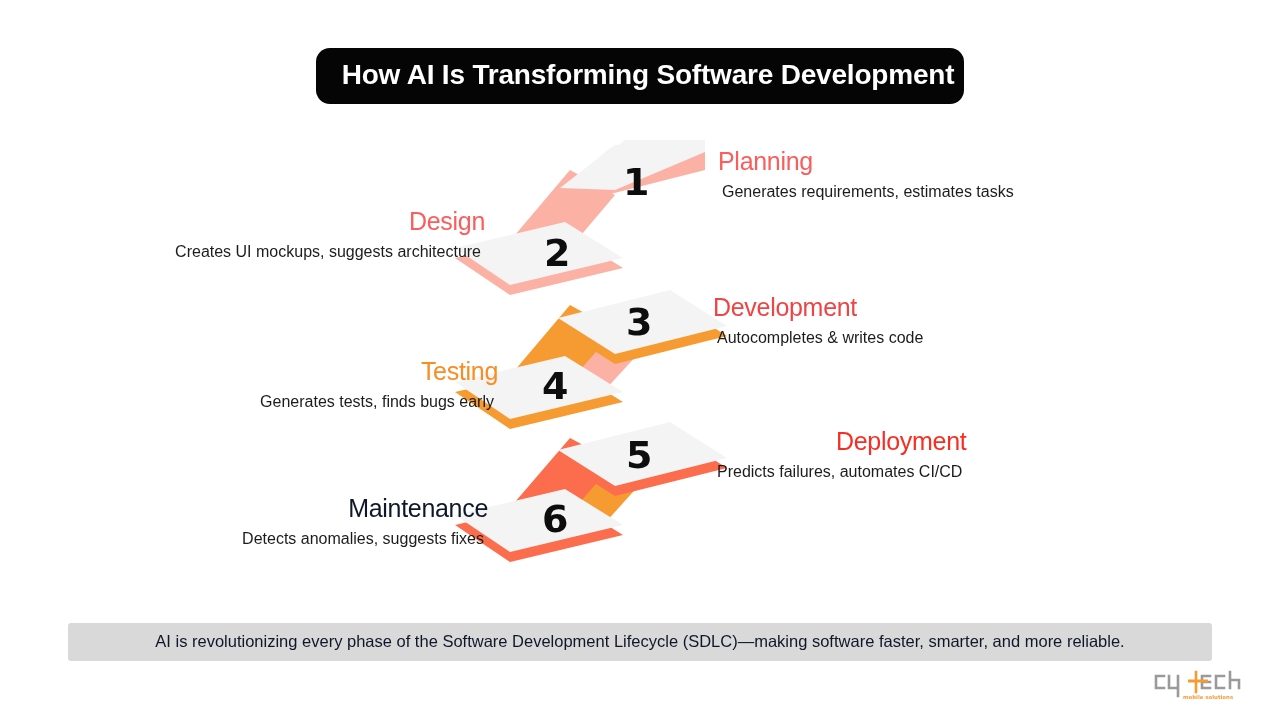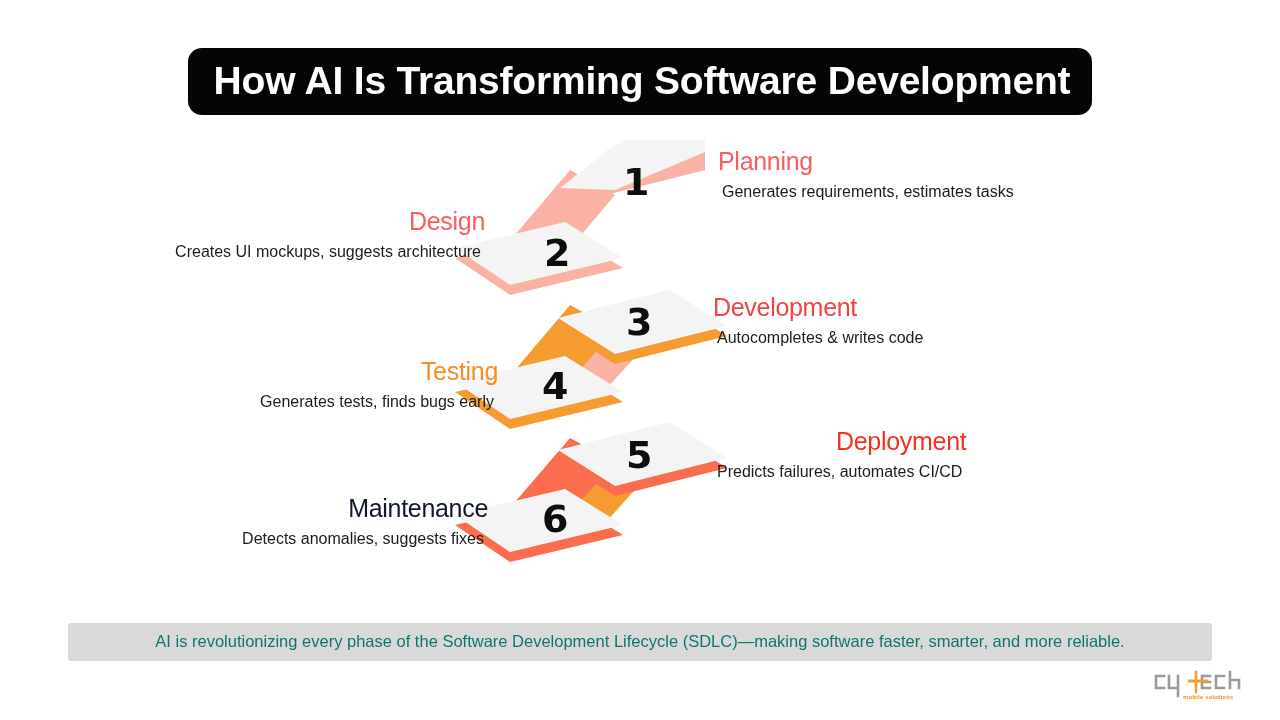--- a/index.html
+++ b/index.html
@@ -22,22 +22,22 @@
     top: 48px;
     left: 0;
     width: 1280px;
     display: flex;
     justify-content: center;
   }
   .title-pill {
     background: #050505;
     color: #ffffff;
     border-radius: 14px;
-    padding: 13px 22px 15px 26px;
-    font-size: 39px;
+    padding: 13px 10px 15px 26px;
+    font-size: 28px;
     font-weight: bold;
     letter-spacing: -0.2px;
     line-height: 1;
     white-space: nowrap;
     text-align: center;
   }
 
   
   .stage {
     position: absolute;
@@ -90,21 +90,21 @@
   
   .caption {
     position: absolute;
     left: 68px;
     top: 623px;
     width: 1144px;
     background: #d9d9d9;
     border-radius: 3px;
     text-align: center;
     font-size: 16.5px;
-    color: #0f766e;
+    color: #0f172a;
     padding: 8px 10px 9px 10px;
     box-sizing: border-box;
     line-height: 1.25;
     white-space: nowrap;
   }
 
   
   .logo {
     position: absolute;
     right: 22px;

